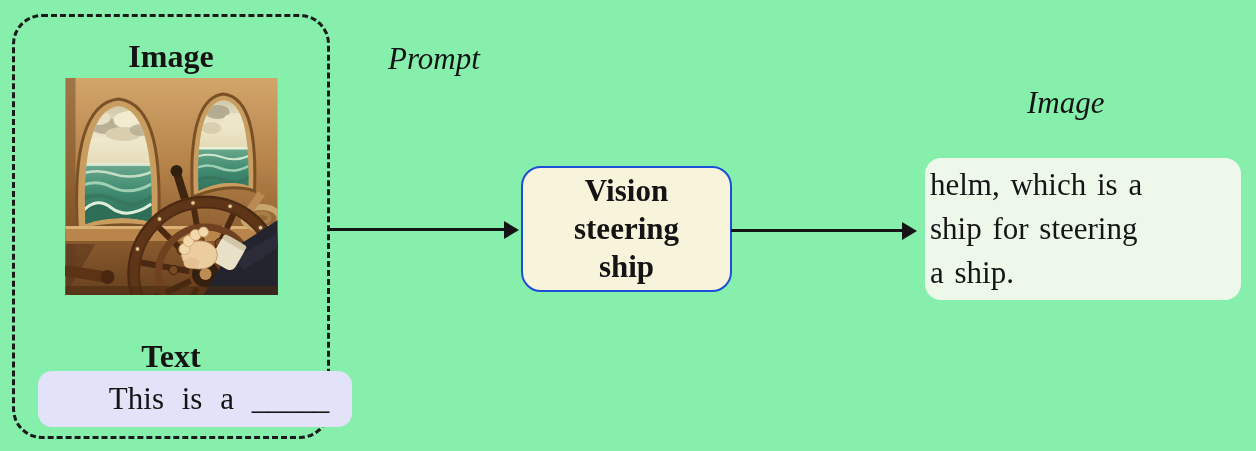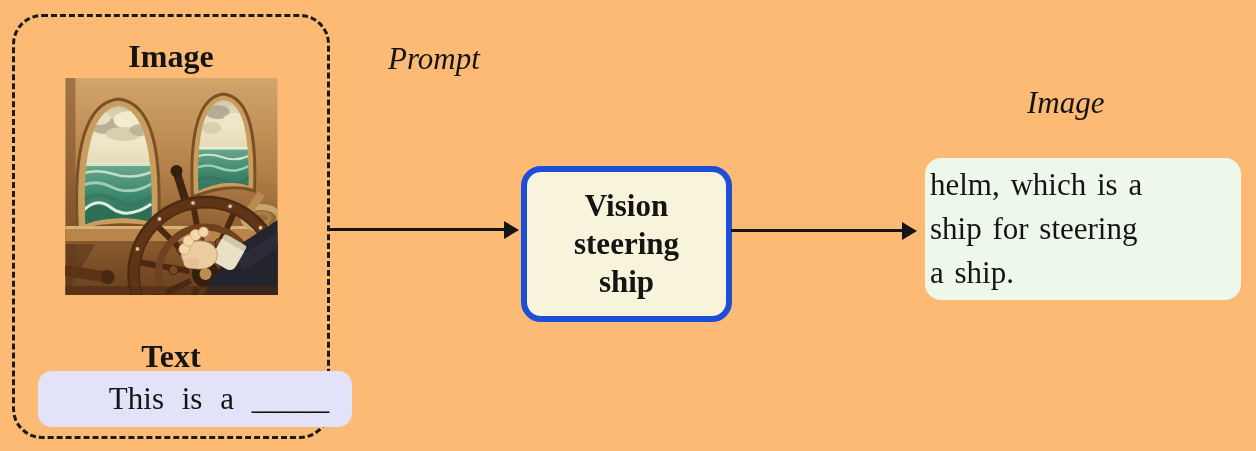--- a/index.html
+++ b/index.html
@@ -1,17 +1,17 @@
 <!DOCTYPE html>
 <html><head>
 <meta charset="utf-8">
 <style>
   html,body{margin:0;padding:0;background:#ffffff;}
   .stage{
-    position:relative;width:1256px;height:451px;background:#fdba74;overflow:hidden;
+    position:relative;width:1256px;height:451px;background:#86efac;overflow:hidden;
     font-family:"Liberation Serif","DejaVu Serif",serif;color:#141414;
   }
   
   .input-panel{
     position:absolute;left:12px;top:14px;width:318px;height:425px;
     border:3px dashed #1a1a1a;border-radius:30px;box-sizing:border-box;
   }
   .section-label{
     position:absolute;left:0;width:100%;text-align:center;
     font-size:32px;font-weight:bold;line-height:34px;
@@ -33,22 +33,22 @@
   .arrow{position:absolute;height:18px;}
   .arrow-1{left:330px;top:221px;width:189px;}
   .arrow-2{left:731px;top:222px;width:186px;}
   .arrow .shaft{position:absolute;left:0;top:7px;height:3px;width:calc(100% - 13px);background:#141414;}
   .arrow .head{
     position:absolute;right:0;top:0;width:0;height:0;
     border-left:15px solid #141414;border-top:9px solid transparent;border-bottom:9px solid transparent;
   }
   
   .model-box{
-    position:absolute;left:521px;top:166px;width:211px;height:156px;
-    background:#f8f4dc;border:6px solid #1d4ed8;border-radius:20px;box-sizing:border-box;
+    position:absolute;left:521px;top:166px;width:211px;height:126px;
+    background:#f8f4dc;border:2px solid #1d4ed8;border-radius:20px;box-sizing:border-box;
     display:flex;flex-direction:column;justify-content:center;align-items:center;
     font-weight:bold;font-size:31px;line-height:38px;text-align:center;
   }
   
   .output-box{
     position:absolute;left:925px;top:158px;width:316px;height:142px;
     background:#edf7ea;border-radius:16px;box-sizing:border-box;
     padding:5px 6px 5px 5px;font-size:31px;line-height:44px;word-spacing:3px;
   }
 </style>

